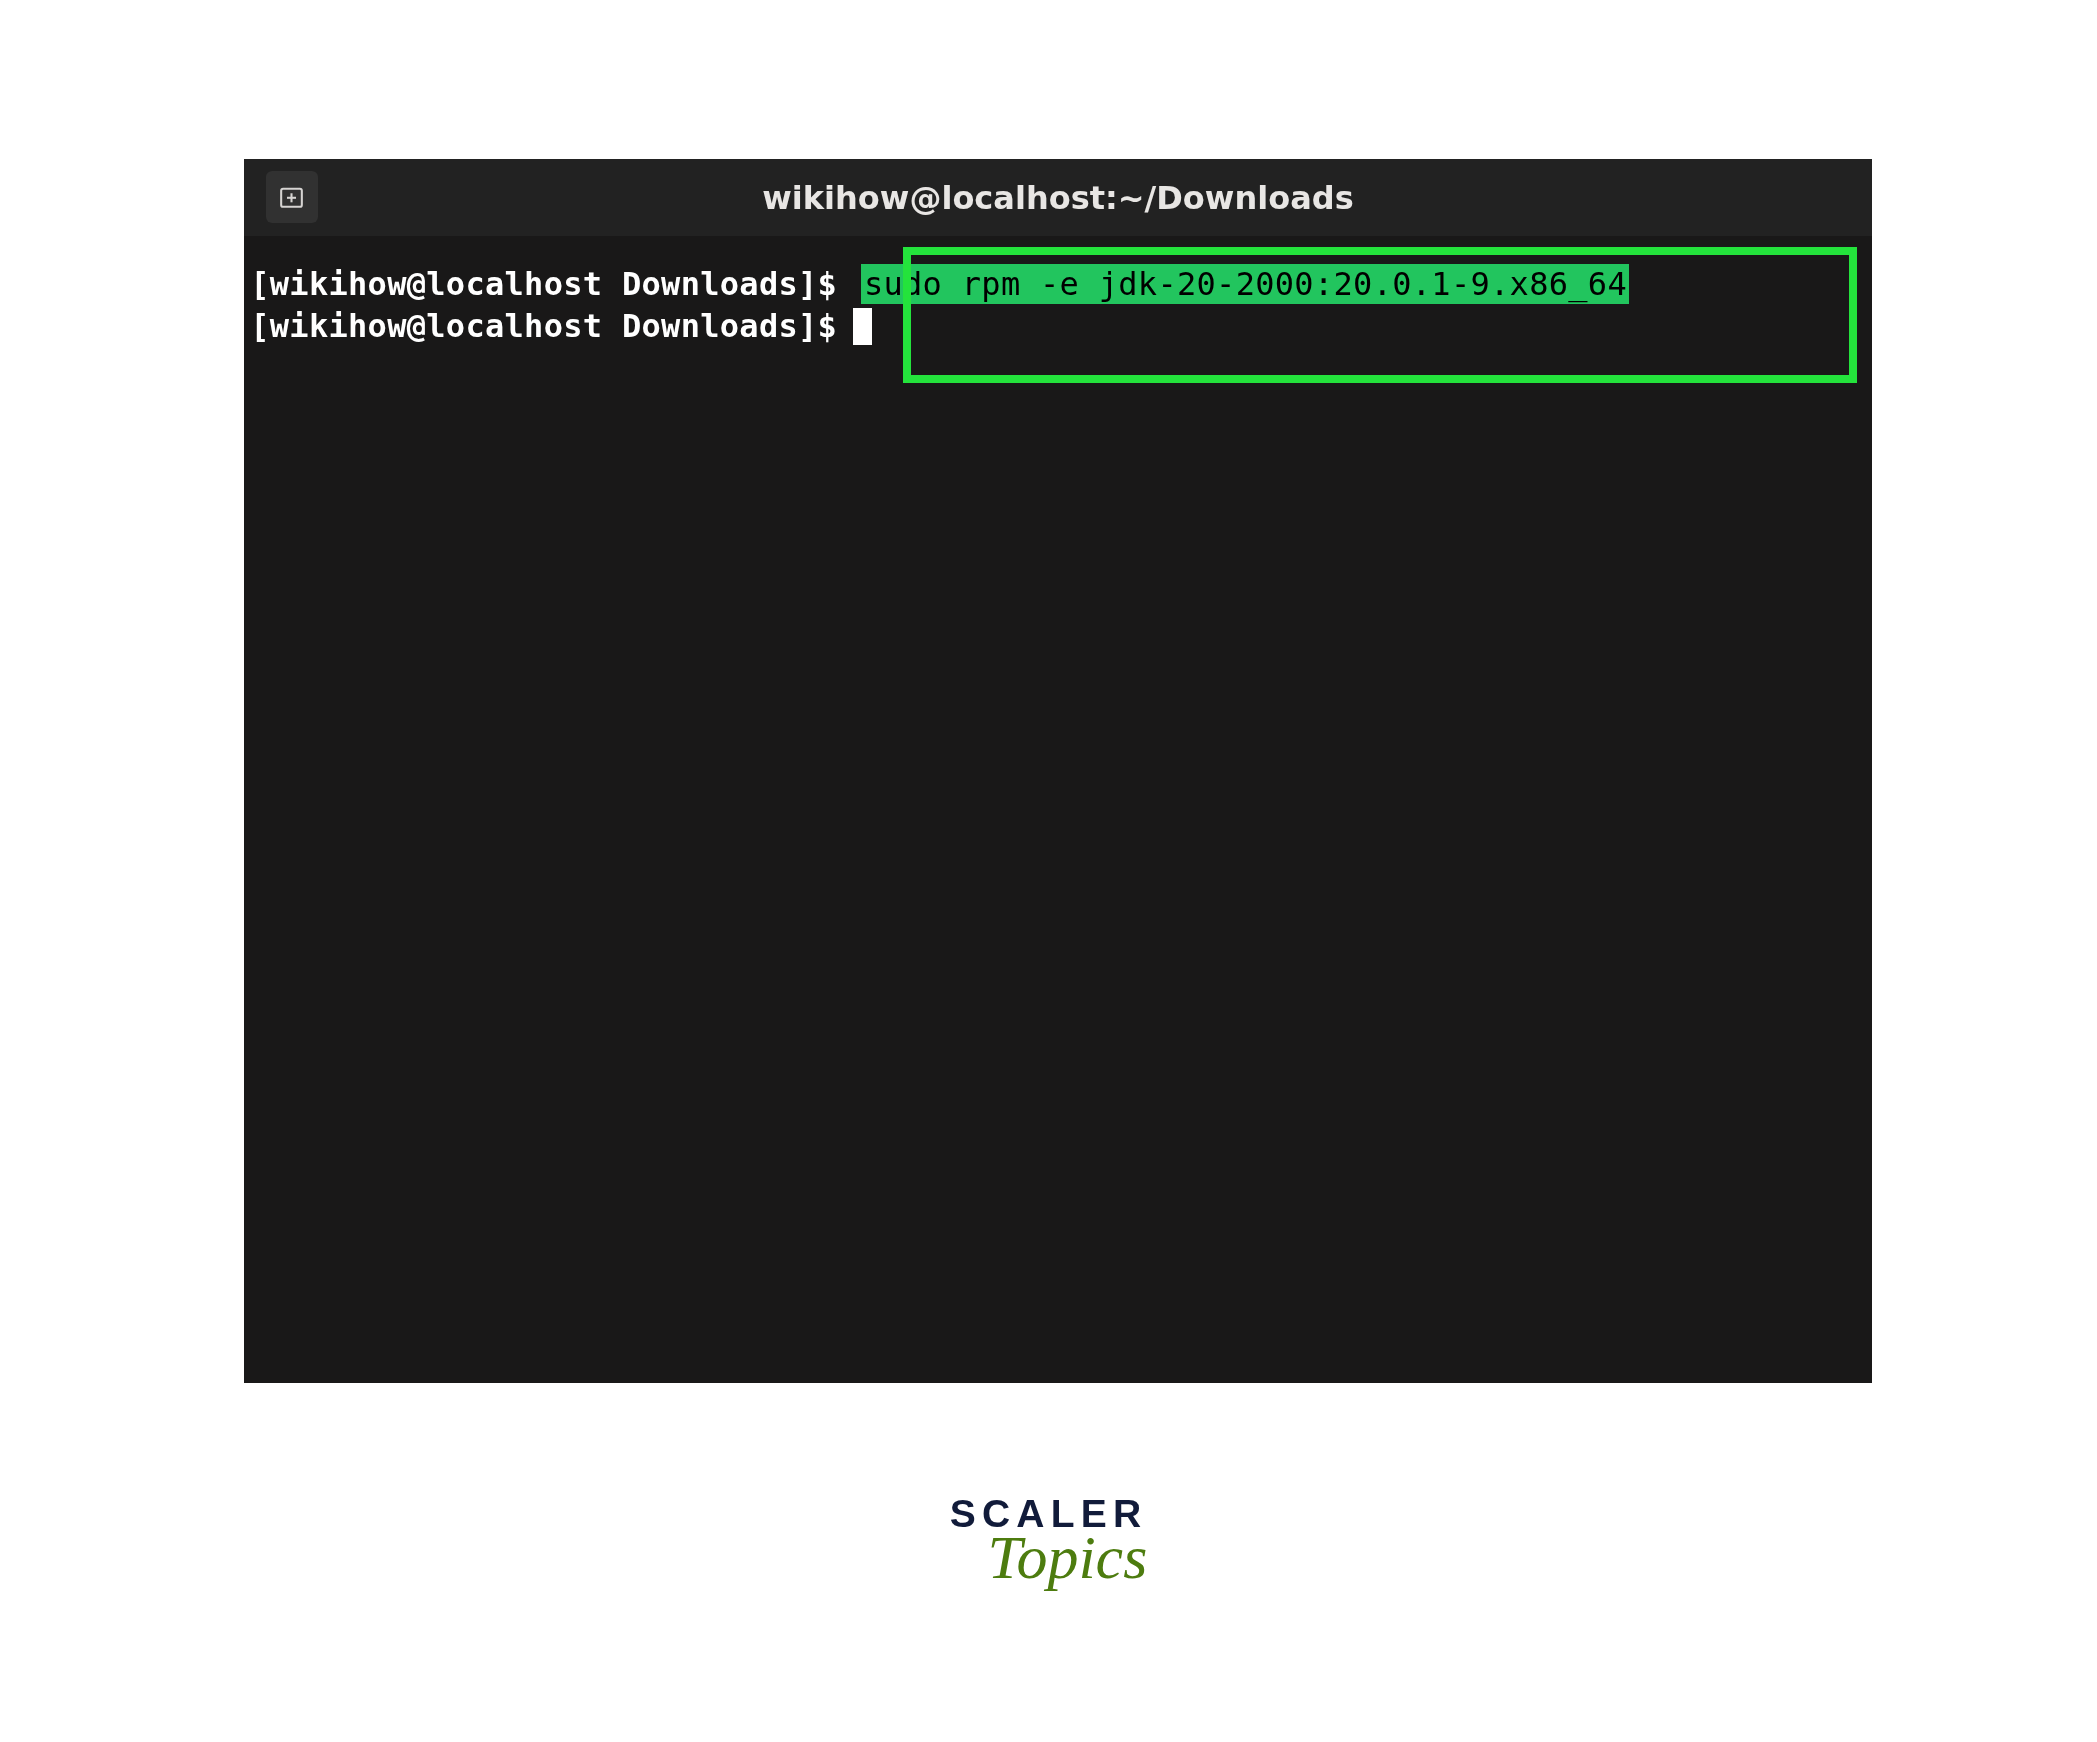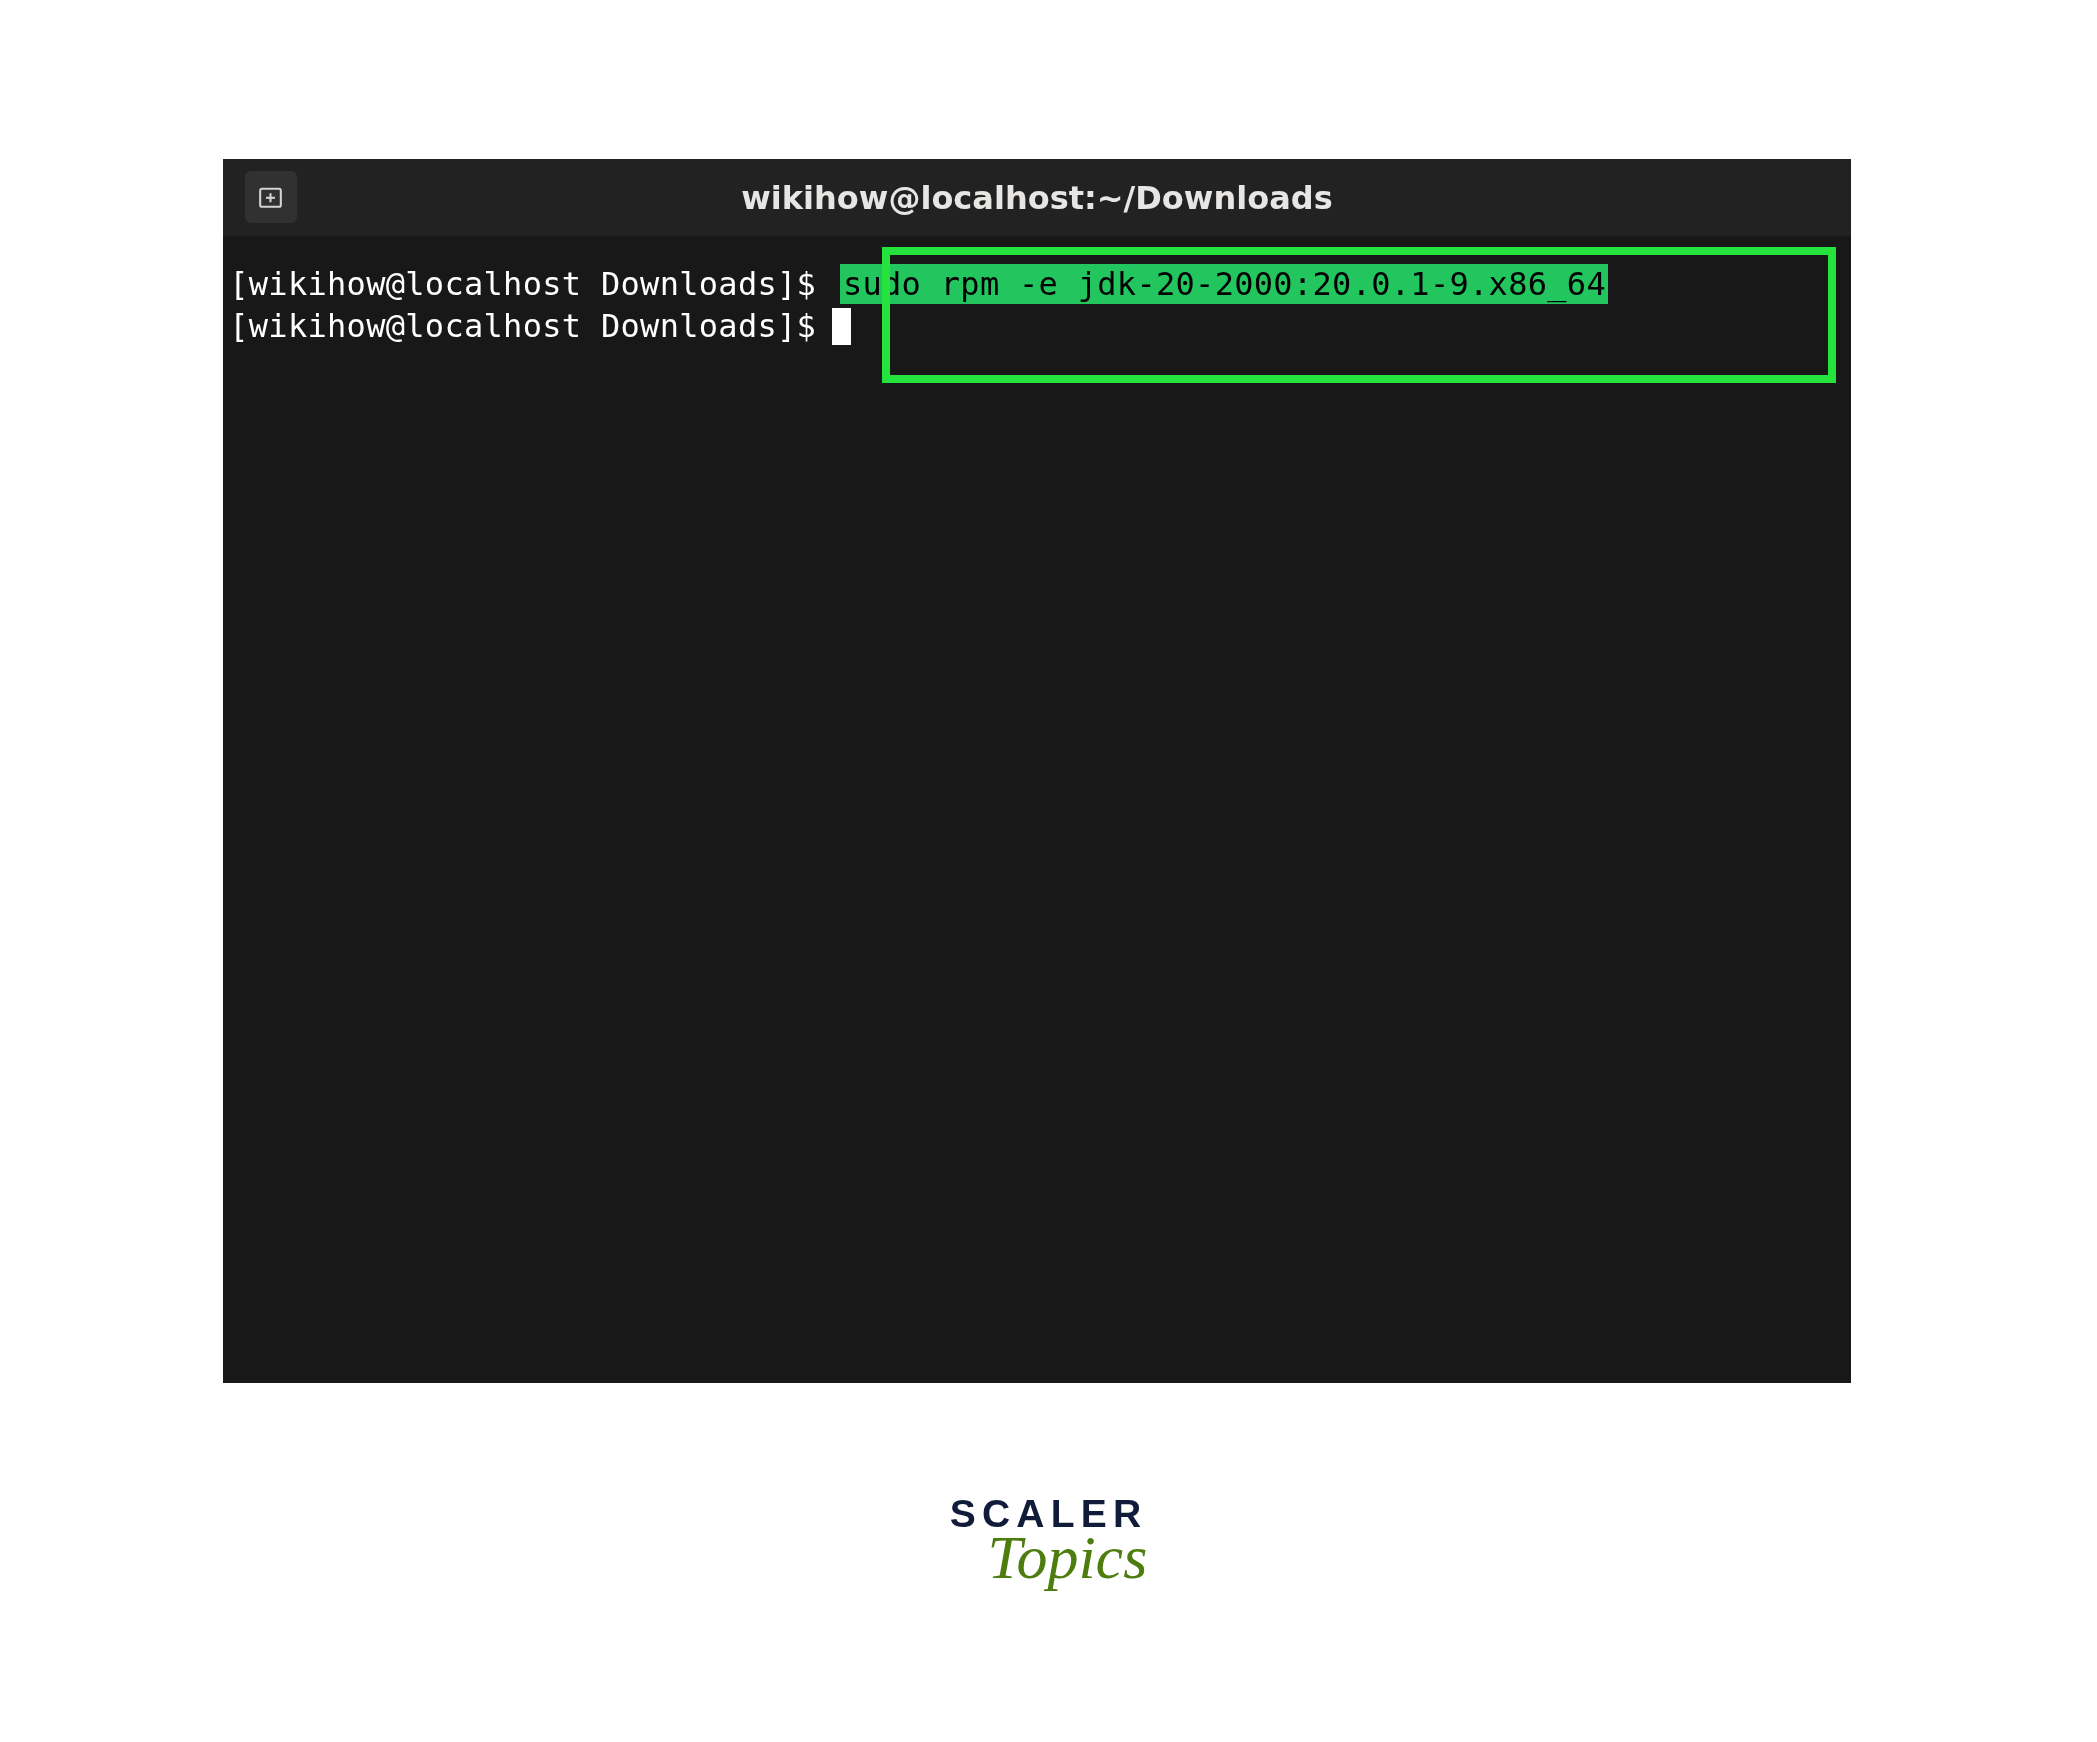--- a/index.html
+++ b/index.html
@@ -11,21 +11,21 @@
     body {
       width: 2097px;
       height: 1742px;
       background: #ffffff;
       font-family: sans-serif;
       position: relative;
     }
 
     .container {
       position: absolute;
-      left: 223px;
+      left: 244px;
       top: 159px;
       width: 1628px;
     }
 
     .terminal-window {
       width: 100%;
       height: 1224px;
       background: #191818;
       position: relative;
     }
@@ -93,20 +93,21 @@
 
     .terminal-line {
       display: block;
       white-space: nowrap;
       position: relative;
     }
 
     .prompt {
       color: #ffffff;
       letter-spacing: 0.3px;
+      font-weight: bold;
     }
 
     .command-highlight {
       background: #22c55e;
       color: #000000;
       padding: 1.2px 2.5px;
       letter-spacing: 0.3px;
     }
 
     .cursor-block {

